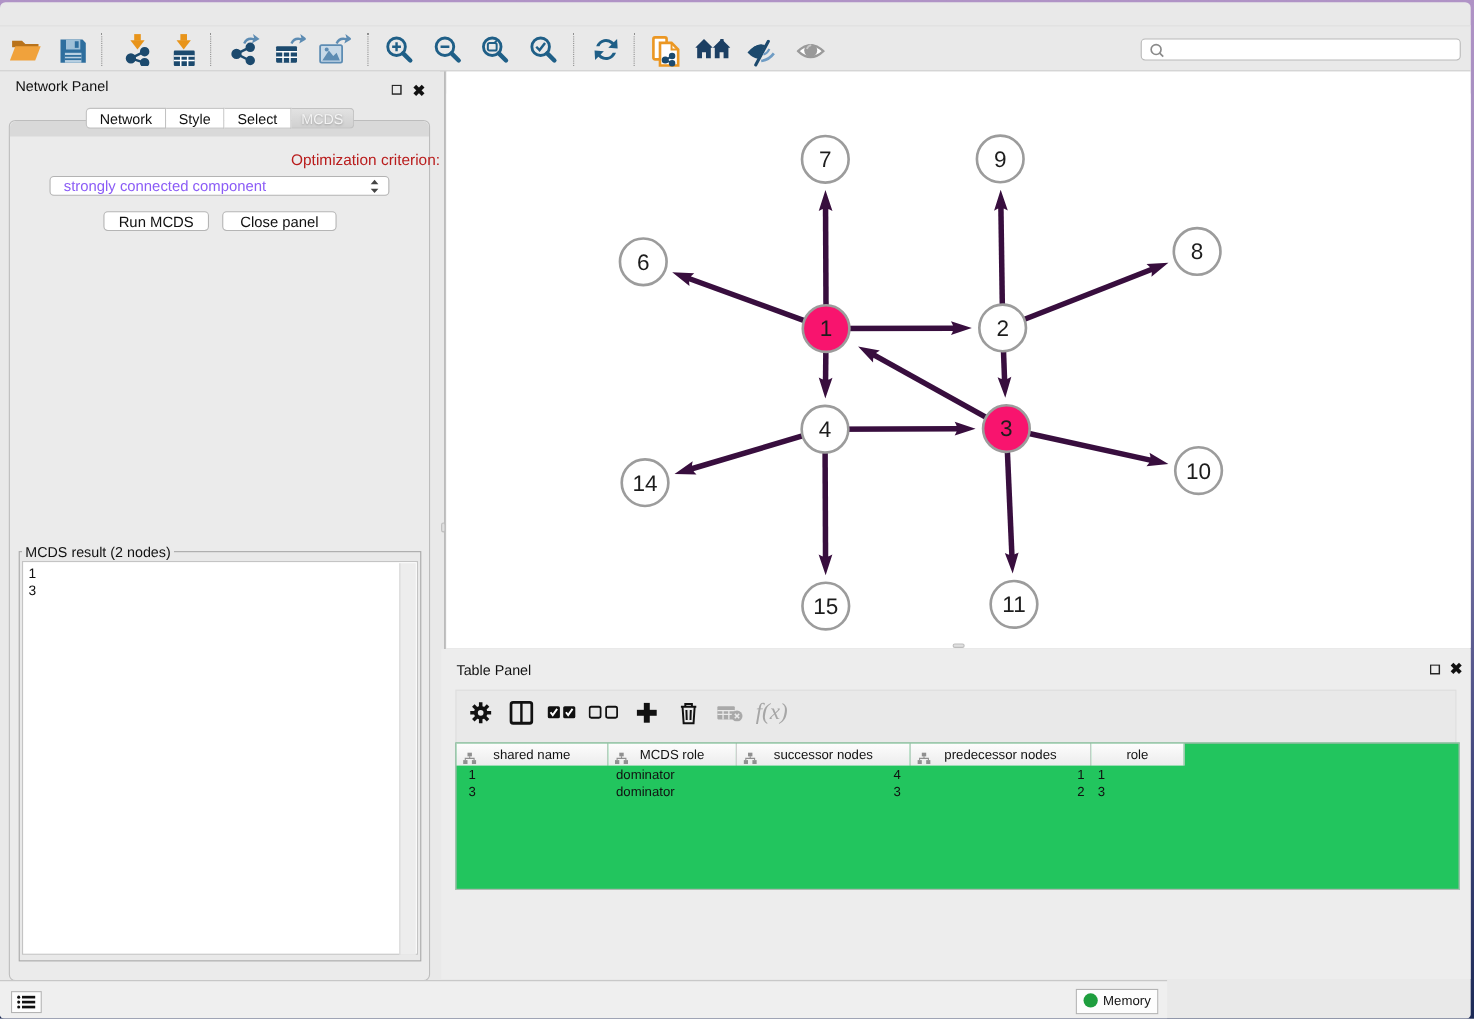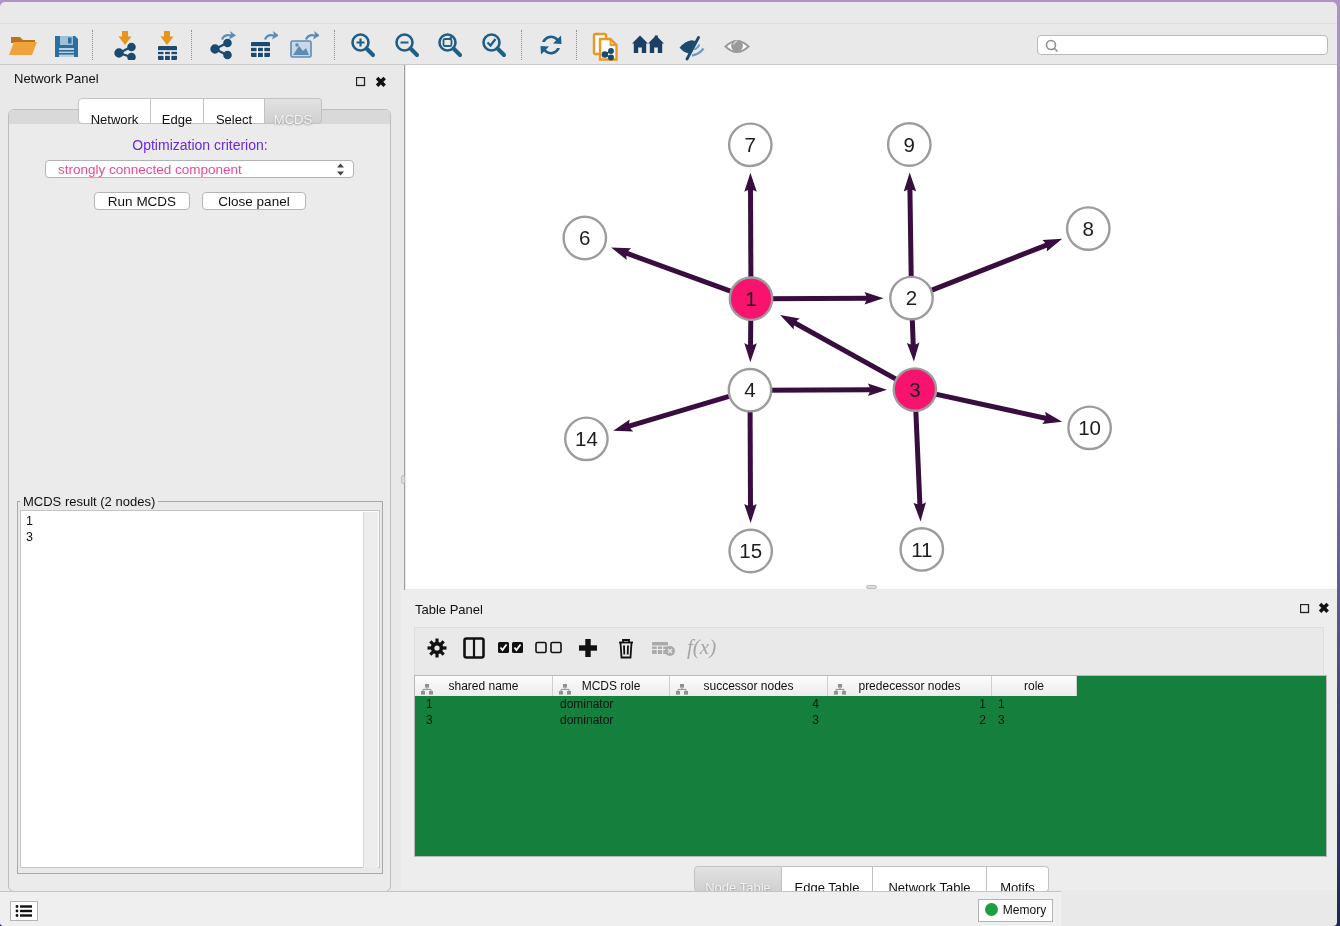--- a/index.html
+++ b/index.html
@@ -14,41 +14,41 @@
 .sep{position:absolute;top:6px;height:30px;width:0;border-left:1px dotted #8f8f8f}
 .ticon{position:absolute;top:7px}
 #search{position:absolute;left:1037px;top:11px;width:291px;height:20px;background:#fff;border:1px solid #b9b9b9;border-radius:4px}
 
 #cpanel{position:absolute;left:0;top:63px;width:400px;height:825px;background:#e9e9e9}
 #cphead{position:absolute;left:14px;top:6px;font-size:13px;color:#111}
 .winbtn{position:absolute;top:9px;font-size:14px;color:#111}
 #tabpanel{position:absolute;left:8px;top:44px;width:383px;height:783px;border:1px solid #bdbdbd;border-radius:6px;background:#ebebeb}
 #tabtopband{position:absolute;left:9px;top:45px;width:381px;height:14px;background:#d9d9d9;border-radius:6px 6px 0 0}
 .tabstrip{position:absolute;display:flex;height:19px;z-index:3}
-.tab{height:19px;line-height:18px;font-size:13px;text-align:center;background:#fff;border:1px solid #c2c2c2;border-left:none;color:#111;padding:12px 0}
+.tab{height:19px;line-height:18px;font-size:13px;text-align:center;background:#fff;border:1px solid #c2c2c2;border-left:none;color:#111;padding:1px 0}
 .tab.first{border-left:1px solid #c2c2c2;border-radius:4px 0 0 4px}
 .tab.last{border-radius:0 4px 4px 0}
 .tab.sel{background:linear-gradient(#e2e2e2,#d0d0d0);color:#f3f3f3;text-shadow:0 1px 2px #9a9a9a}
-#optlabel{position:absolute;left:0;top:72px;width:400px;text-align:center;font-size:14px;color:#6d28d9}
-#combo{position:absolute;left:45px;top:95px;width:309px;height:18px;background:#fff;border:1px solid #b3b3b3;border-radius:4px;font-size:13.5px;color:#ec4899;line-height:17px;padding-left:12px}
+#optlabel{position:absolute;left:0;top:72px;width:400px;text-align:right;font-size:14px;color:#b91c1c}
+#combo{position:absolute;left:45px;top:95px;width:309px;height:18px;background:#fff;border:1px solid #b3b3b3;border-radius:4px;font-size:13.5px;color:#8b5cf6;line-height:17px;padding-left:12px}
 .btn{position:absolute;top:127px;height:18px;background:#fff;border:1px solid #b5b5b5;border-radius:4px;font-size:13.5px;color:#111;text-align:center;line-height:17px}
 fieldset{position:absolute;left:17px;top:429px;width:366px;height:380px;border:1px solid #a9a9a9;background:#e9e9e9}
 fieldset legend{font-size:13px;color:#111;margin-left:2px;padding:0 3px}
 #mcdslist{position:absolute;left:2px;top:1px;width:360px;height:358px;background:#fff;border:1px solid #c4c4c4;font-size:12.5px;color:#111;padding:2px 0 0 5px;line-height:16px}
 #mcdsscroll{position:absolute;right:1px;top:1px;width:15px;height:356px;background:#ededed;border-left:1px solid #d8d8d8}
 
 #netframe{position:absolute;left:406px;top:63px;width:931px;height:524px;background:#fff}
 #nettitle{position:absolute;left:0;top:0;width:100%;height:20px;background:linear-gradient(#fafafa,#d4d4d4);border-bottom:1px solid #a9a9a9}
 #netname{position:absolute;top:2px;left:6px;width:100%;text-align:center;font-size:14.5px;font-weight:700;color:#111}
 #netcanvas{position:absolute;left:0;top:20px;width:931px;height:504px;background:#fff}
 
 #tpanel{position:absolute;left:401px;top:588px;width:936px;height:300px;background:#ededed}
 #tphead{position:absolute;left:14px;top:12px;font-size:13px;color:#111}
 #ttoolbar{position:absolute;left:13px;top:37px;width:910px;height:52px;background:#e9e9e9;border:1px solid #dedede}
-#ttable{position:absolute;left:13px;top:85px;width:913px;height:182px;background:#15803d;border:1px solid #b9b9b9}
+#ttable{position:absolute;left:13px;top:85px;width:913px;height:134px;background:#22c55e;border:1px solid #b9b9b9}
 .th{position:absolute;top:0;height:20px;background:linear-gradient(#fdfdfd,#ececec);border-right:1px solid #cfcfcf;font-size:12px;color:#111;text-align:center;line-height:20px}
 .td{position:absolute;font-size:12px;color:#111;height:16px;line-height:16px}
 #btabs{position:absolute;left:293px;top:276px;display:flex}
 
 #statusbar{position:absolute;left:0;top:889px;width:1061px;height:35px;background:#efefef;border-top:1px solid #c4c4c4}
 #listbtn{position:absolute;left:10px;top:9px;width:28px;height:20px;background:#fdfdfd;border:1px solid #b4b4b4}
 #membtn{position:absolute;right:8px;top:7px;width:75px;height:23px;background:#fdfdfd;border:1px solid #b4b4b4;font-size:12px;color:#111;text-align:center;line-height:21px}
 </style></head>
 <body>
 <div id="redge"></div>
@@ -188,21 +188,21 @@
   <div id="cpanel">
     <div id="cphead">Network Panel</div>
     <div class="winbtn" style="left:356px;top:9px"><svg width="10" height="10">
           <rect x="0.5" y="0.5" width="8" height="8" fill="none" stroke="#222" stroke-width="1.3"></rect>
         </svg></div>
     <div class="winbtn" style="left:375px;font-weight:700">✖</div>
     <div id="tabpanel"></div>
     <div id="tabtopband"></div>
     <div class="tabstrip" style="left:78px;top:33px;z-index:3">
       <div class="tab first" style="width:73px">Network</div>
-      <div class="tab" style="width:53px">Edge</div>
+      <div class="tab" style="width:53px">Style</div>
       <div class="tab" style="width:61px">Select</div>
       <div class="tab last sel" style="width:57px">MCDS</div>
     </div>
     <div id="optlabel">Optimization criterion:</div>
     <div id="combo">strongly connected component
       <svg width="9" height="13" style="position:absolute;right:8px;top:2px">
           <path d="M4.5 0.5 L8 4.5 L1 4.5 Z" fill="#444"></path>
           <path d="M4.5 12.5 L8 8.5 L1 8.5 Z" fill="#444"></path>
         </svg>
     </div>
@@ -380,26 +380,20 @@
 <div class="td" style="left:145px;top:20px">dominator</div>
 <div class="td" style="left:255px;top:20px;width:149px;text-align:right">4</div>
 <div class="td" style="left:413px;top:20px;width:158px;text-align:right">1</div>
 <div class="td" style="left:583px;top:20px">1</div>
 <div class="td" style="left:11px;top:36px">3</div>
 <div class="td" style="left:145px;top:36px">dominator</div>
 <div class="td" style="left:255px;top:36px;width:149px;text-align:right">3</div>
 <div class="td" style="left:413px;top:36px;width:158px;text-align:right">2</div>
 <div class="td" style="left:583px;top:36px">3</div>
       </div>
-    <div id="btabs">
-      <div class="tab first sel" style="width:88px">Node Table</div>
-      <div class="tab" style="width:91px">Edge Table</div>
-      <div class="tab" style="width:114px">Network Table</div>
-      <div class="tab last" style="width:62px">Motifs</div>
-    </div>
   </div>
   <div id="statusbar">
     <div id="listbtn"><svg width="26" height="18">
           <g fill="#111">
             <circle cx="6" cy="4.5" r="1.4"></circle>
             <rect x="9" y="3.3" width="12" height="2.4"></rect>
             <circle cx="6" cy="9" r="1.4"></circle>
             <rect x="9" y="7.8" width="12" height="2.4"></rect>
             <circle cx="6" cy="13.5" r="1.4"></circle>
             <rect x="9" y="12.3" width="12" height="2.4"></rect>

